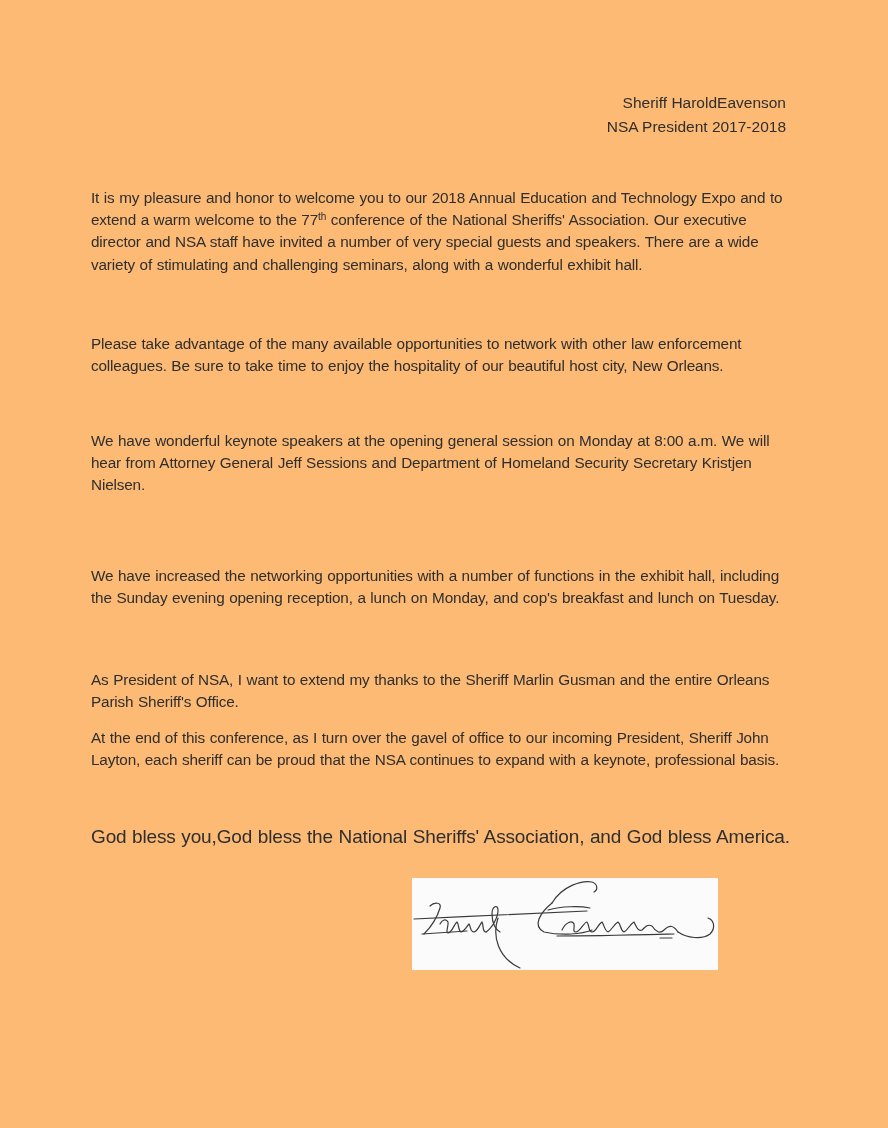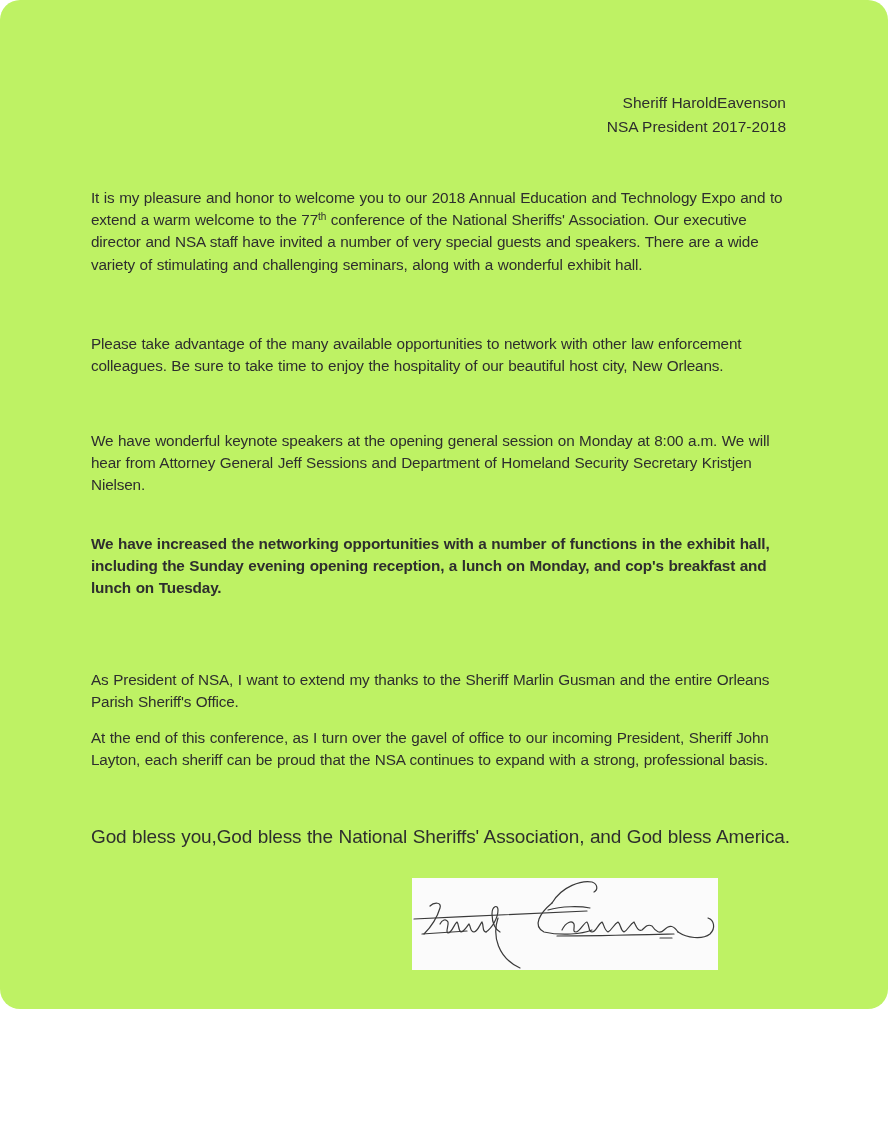--- a/index.html
+++ b/index.html
@@ -11,23 +11,22 @@
       width: 888px;
       height: 1128px;
       position: relative;
       overflow: hidden;
       font-family: "Liberation Sans", sans-serif;
       color: #2b2b2b;
     }
     .page {
       position: absolute;
       left: 0; top: 0;
-      width: 888px; height: 1009px;
-      background: #bef264;
-      border-radius: 20px;
+      width: 888px; height: 1128px;
+      background: #fdba74;
     }
     .sender {
       position: absolute;
       right: 102px;
       top: 91px;
       text-align: right;
       font-size: 15.5px;
       line-height: 24px;
       color: #2e2e2e;
     }
@@ -43,21 +42,21 @@
       word-spacing: 0.5px;
     }
     .para sup {
       font-size: 10px;
       vertical-align: 5px;
       line-height: 0;
     }
     #p1 { top: 187px; }
     #p2 { top: 333px; }
     #p3 { top: 413px; margin-top: 17px; }
-    #p4 { top: 533px; font-weight: bold; }
+    #p4 { top: 565px; }
     #p5 { top: 669px; }
     #p6 { top: 727px; }
     #p7 { top: 826px; font-size: 19px; }
     .signature-box {
       position: absolute;
       left: 412px;
       top: 878px;
       width: 306px;
       height: 92px;
       background: #fbfbfb;
@@ -81,21 +80,21 @@
   <div class="para" id="p1"><span>It is my pleasure and honor to welcome you to our 2018 Annual Education and Technology Expo and to extend a warm welcome to the 77</span><sup>th</sup><span> conference of the National Sheriffs' Association. Our executive director and NSA staff have invited a number of very special guests and speakers. There are a wide variety of stimulating and challenging seminars, along with a wonderful exhibit hall.</span></div>
 
   <div class="para" id="p2">Please take advantage of the many available opportunities to network with other law enforcement colleagues.  Be sure to take time to enjoy the hospitality of our beautiful host city, New Orleans.</div>
 
   <div class="para" id="p3">We have wonderful keynote speakers at the opening general session on Monday at 8:00 a.m. We will hear from Attorney General Jeff Sessions and Department of Homeland Security Secretary Kristjen Nielsen.</div>
 
   <div class="para" id="p4">We have increased the networking opportunities with a number of functions in the exhibit hall, including the Sunday evening opening reception, a lunch on Monday, and cop's breakfast and lunch on Tuesday.</div>
 
   <div class="para" id="p5">As President of NSA, I want to extend my thanks to the Sheriff Marlin Gusman and the entire Orleans Parish Sheriff's Office.</div>
 
-  <div class="para" id="p6">At the end of this conference, as I turn over the gavel of office to our incoming President, Sheriff John Layton, each sheriff can be proud that the NSA continues to expand with a strong, professional basis.</div>
+  <div class="para" id="p6">At the end of this conference, as I turn over the gavel of office to our incoming President, Sheriff John Layton, each sheriff can be proud that the NSA continues to expand with a keynote, professional basis.</div>
 
   <div class="para" id="p7">God bless you,God bless the National Sheriffs' Association, and God bless America.</div>
 
   <div class="signature-box">
     <svg viewBox="0 0 306 92" xmlns="http://www.w3.org/2000/svg" fill="none" stroke="#3a3a3a" stroke-width="1.2" stroke-linecap="round" stroke-linejoin="round">
 
       <path d="M2 41 C 60 38, 120 36, 175 33"></path>
 
       <path d="M18 28 C 22 24, 30 24, 28 30 C 25 40, 18 50, 12 56"></path>
       <path d="M10 56 C 25 55, 40 54, 55 53"></path>

